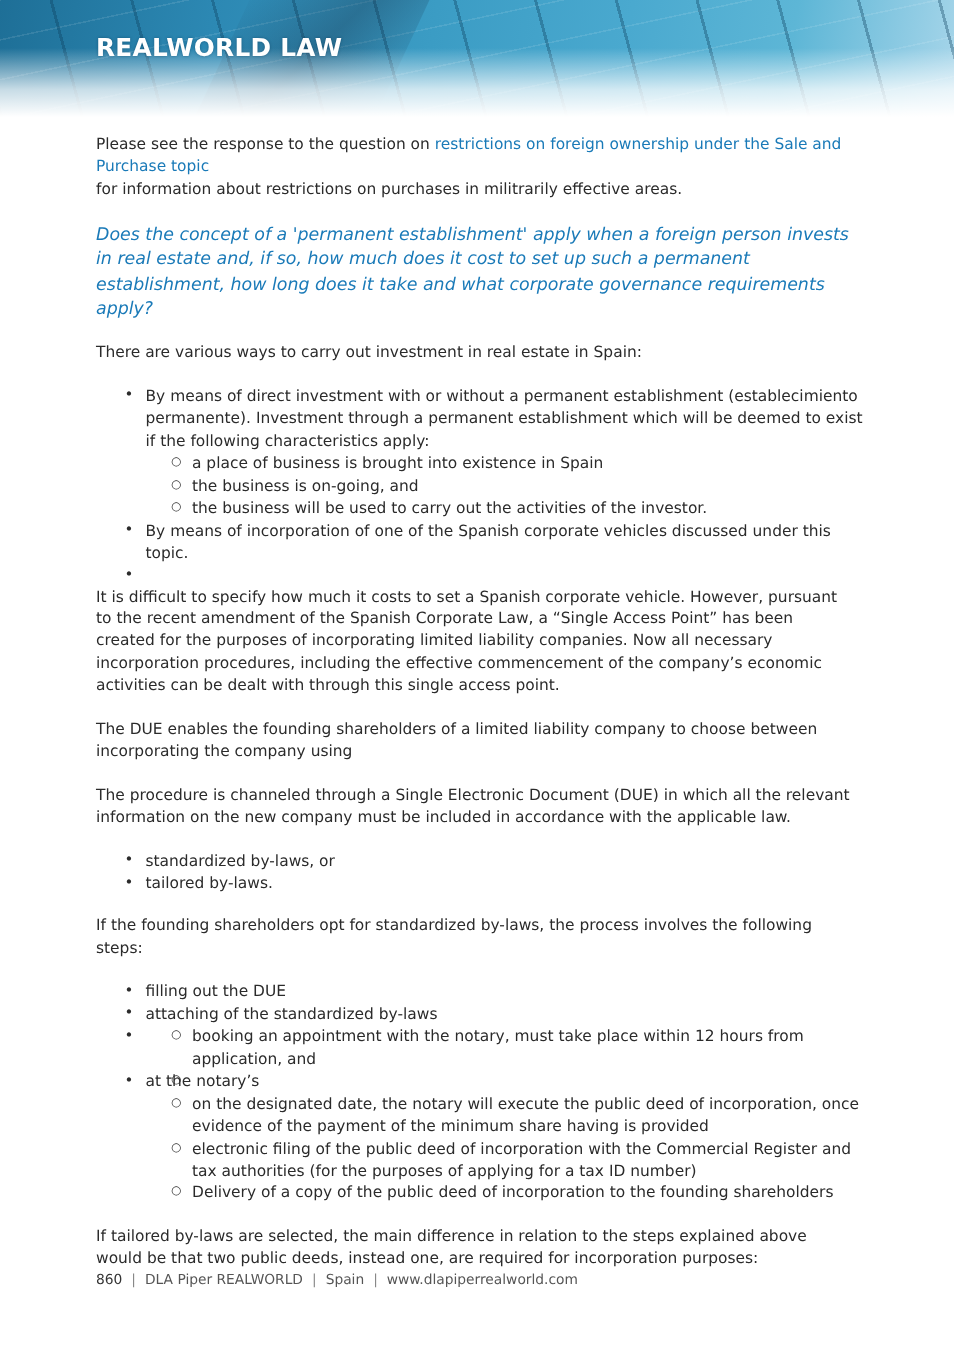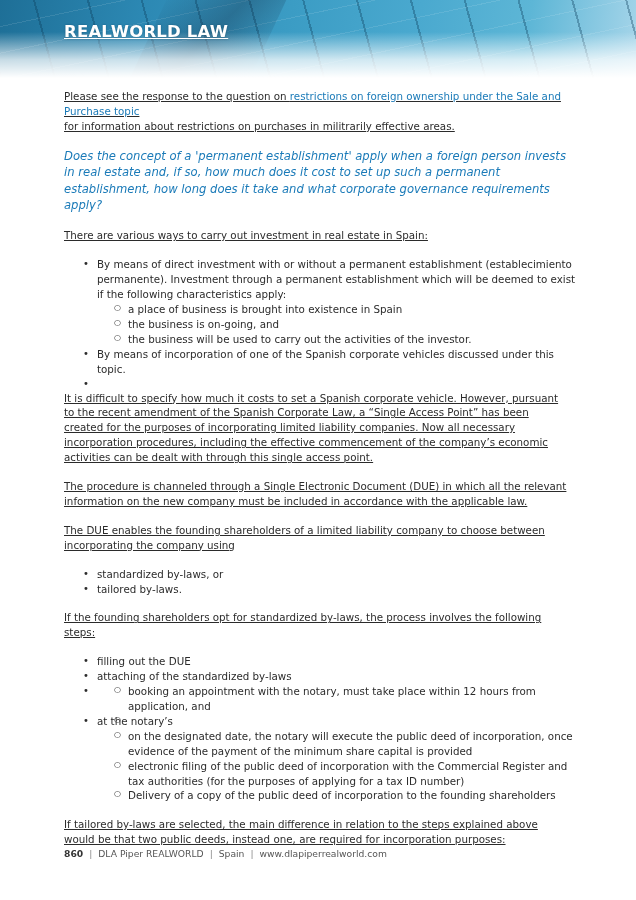--- a/index.html
+++ b/index.html
@@ -11,35 +11,35 @@
     background-image:
       repeating-linear-gradient(75deg, rgba(10,60,90,0.35) 0 2px, transparent 2px 52px),
       repeating-linear-gradient(-12deg, rgba(255,255,255,0.10) 0 1px, transparent 1px 26px);
   }
   .banner .dark { position:absolute; left:150px; top:-10px; width:120px; height:90px;
     background: linear-gradient(120deg, rgba(20,45,70,0.0) 0%, rgba(20,45,70,0.35) 50%, rgba(20,45,70,0) 100%); transform: skewX(-25deg); }
   .banner .fade { position: absolute; left: 0; right: 0; bottom: 0; height: 46px;
     background: linear-gradient(to bottom, rgba(255,255,255,0) 0%, rgba(255,255,255,0.75) 60%, #ffffff 100%); }
   .brand { position: absolute; left: 64px; top: 22px; color: #ffffff; font-weight: bold;
     font-size: 16.5px; letter-spacing: 0.2px; font-family: "DejaVu Sans", sans-serif;
-    text-shadow: 0 0 2px rgba(0,40,70,0.4); text-decoration: underline; }
+    text-shadow: 0 0 2px rgba(0,40,70,0.4); }
 
   .content { position: absolute; left: 64px; top: 89px; width: 515px; font-size: 10.3px; line-height: 14.9px; }
-  p { margin: 0 12px 14px 0; text-decoration: underline; }
+  p { margin: 0 12px 14px 0; }
   .link { color: #1a7ab8; }
   .question { color: #1a7ab8; font-size: 11.6px; line-height: 16.4px; margin: 14px 0 15px 0; font-style: italic; }
   ul { margin: 0 0 14px 0; padding: 0; list-style: none; }
   ul.l1 > li { position: relative; padding-left: 33px; }
   ul.l1 > li > .bullet { position: absolute; left: 19px; top: 0; font-size: 10px; }
   ul.l2 { margin: 0; }
   ul.l2 > li { position: relative; padding-left: 31px; }
   ul.l2 > li > .bullet { position: absolute; left: 17px; top: -1px; font-size: 8px; }
 
   .footer { position: absolute; left: 64px; top: 848px; font-size: 9.2px; color: #555555; }
-  .footer .pg { font-weight: bold; color: #333333; text-align: center; }
+  .footer .pg { font-weight: normal; color: #333333; text-align: center; }
   .footer .sep { color: #888888; margin: 0 6px; }
 </style>
 </head>
 <body>
 
 <div class="banner">
   <div class="grid"></div>
   <div class="dark"></div>
   <div class="fade"></div>
   <div class="brand">REALWORLD LAW</div>
@@ -57,42 +57,42 @@
         <li><span class="bullet">○</span><span>a place of business is brought into existence in Spain</span></li>
         <li><span class="bullet">○</span><span>the business is on-going, and</span></li>
         <li><span class="bullet">○</span><span>the business will be used to carry out the activities of the investor.</span></li>
       </ul>
     </li>
     <li><span class="bullet">•</span><span>By means of incorporation of one of the Spanish corporate vehicles discussed under this topic.</span></li>
     <li><span class="bullet">•</span></li>
   </ul>
 
   <p>It is difficult to specify how much it costs to set a Spanish corporate vehicle. However, pursuant to the recent amendment of the Spanish Corporate Law, a “Single Access Point” has been created for the purposes of incorporating limited liability companies. Now all necessary incorporation procedures, including the effective commencement of the company’s economic activities can be dealt with through this single access point.</p>
+  <p>The DUE enables the founding shareholders of a limited liability company to choose between incorporating the company using</p>
   <p>The procedure is channeled through a Single Electronic Document (DUE) in which all the relevant information on the new company must be included in accordance with the applicable law.</p>
-  <p>The DUE enables the founding shareholders of a limited liability company to choose between incorporating the company using</p>
 
   <ul class="l1">
     <li><span class="bullet">•</span><span>standardized by-laws, or</span></li>
     <li><span class="bullet">•</span><span>tailored by-laws.</span></li>
   </ul>
 
   <p>If the founding shareholders opt for standardized by-laws, the process involves the following steps:</p>
 
   <ul class="l1">
     <li><span class="bullet">•</span><span>filling out the DUE</span></li>
     <li><span class="bullet">•</span><span>attaching of the standardized by-laws</span></li>
     <li><span class="bullet">•</span>
       <ul class="l2">
         <li><span class="bullet">○</span><span>booking an appointment with the notary, must take place within 12 hours from application, and</span></li>
         <li><span class="bullet">○</span></li>
       </ul>
     </li>
     <li><span class="bullet">•</span><span>at the notary’s</span>
       <ul class="l2">
-        <li><span class="bullet">○</span><span>on the designated date, the notary will execute the public deed of incorporation, once evidence of the payment of the minimum share capital is provided</span></li>
+        <li><span class="bullet">○</span><span>on the designated date, the notary will execute the public deed of incorporation, once evidence of the payment of the minimum share having is provided</span></li>
         <li><span class="bullet">○</span><span>electronic filing of the public deed of incorporation with the Commercial Register and tax authorities (for the purposes of applying for a tax ID number)</span></li>
         <li><span class="bullet">○</span><span>Delivery of a copy of the public deed of incorporation to the founding shareholders</span></li>
       </ul>
     </li>
   </ul>
 
   <p>If tailored by-laws are selected, the main difference in relation to the steps explained above would be that two public deeds, instead one, are required for incorporation purposes:</p>
 
 </div>
 

